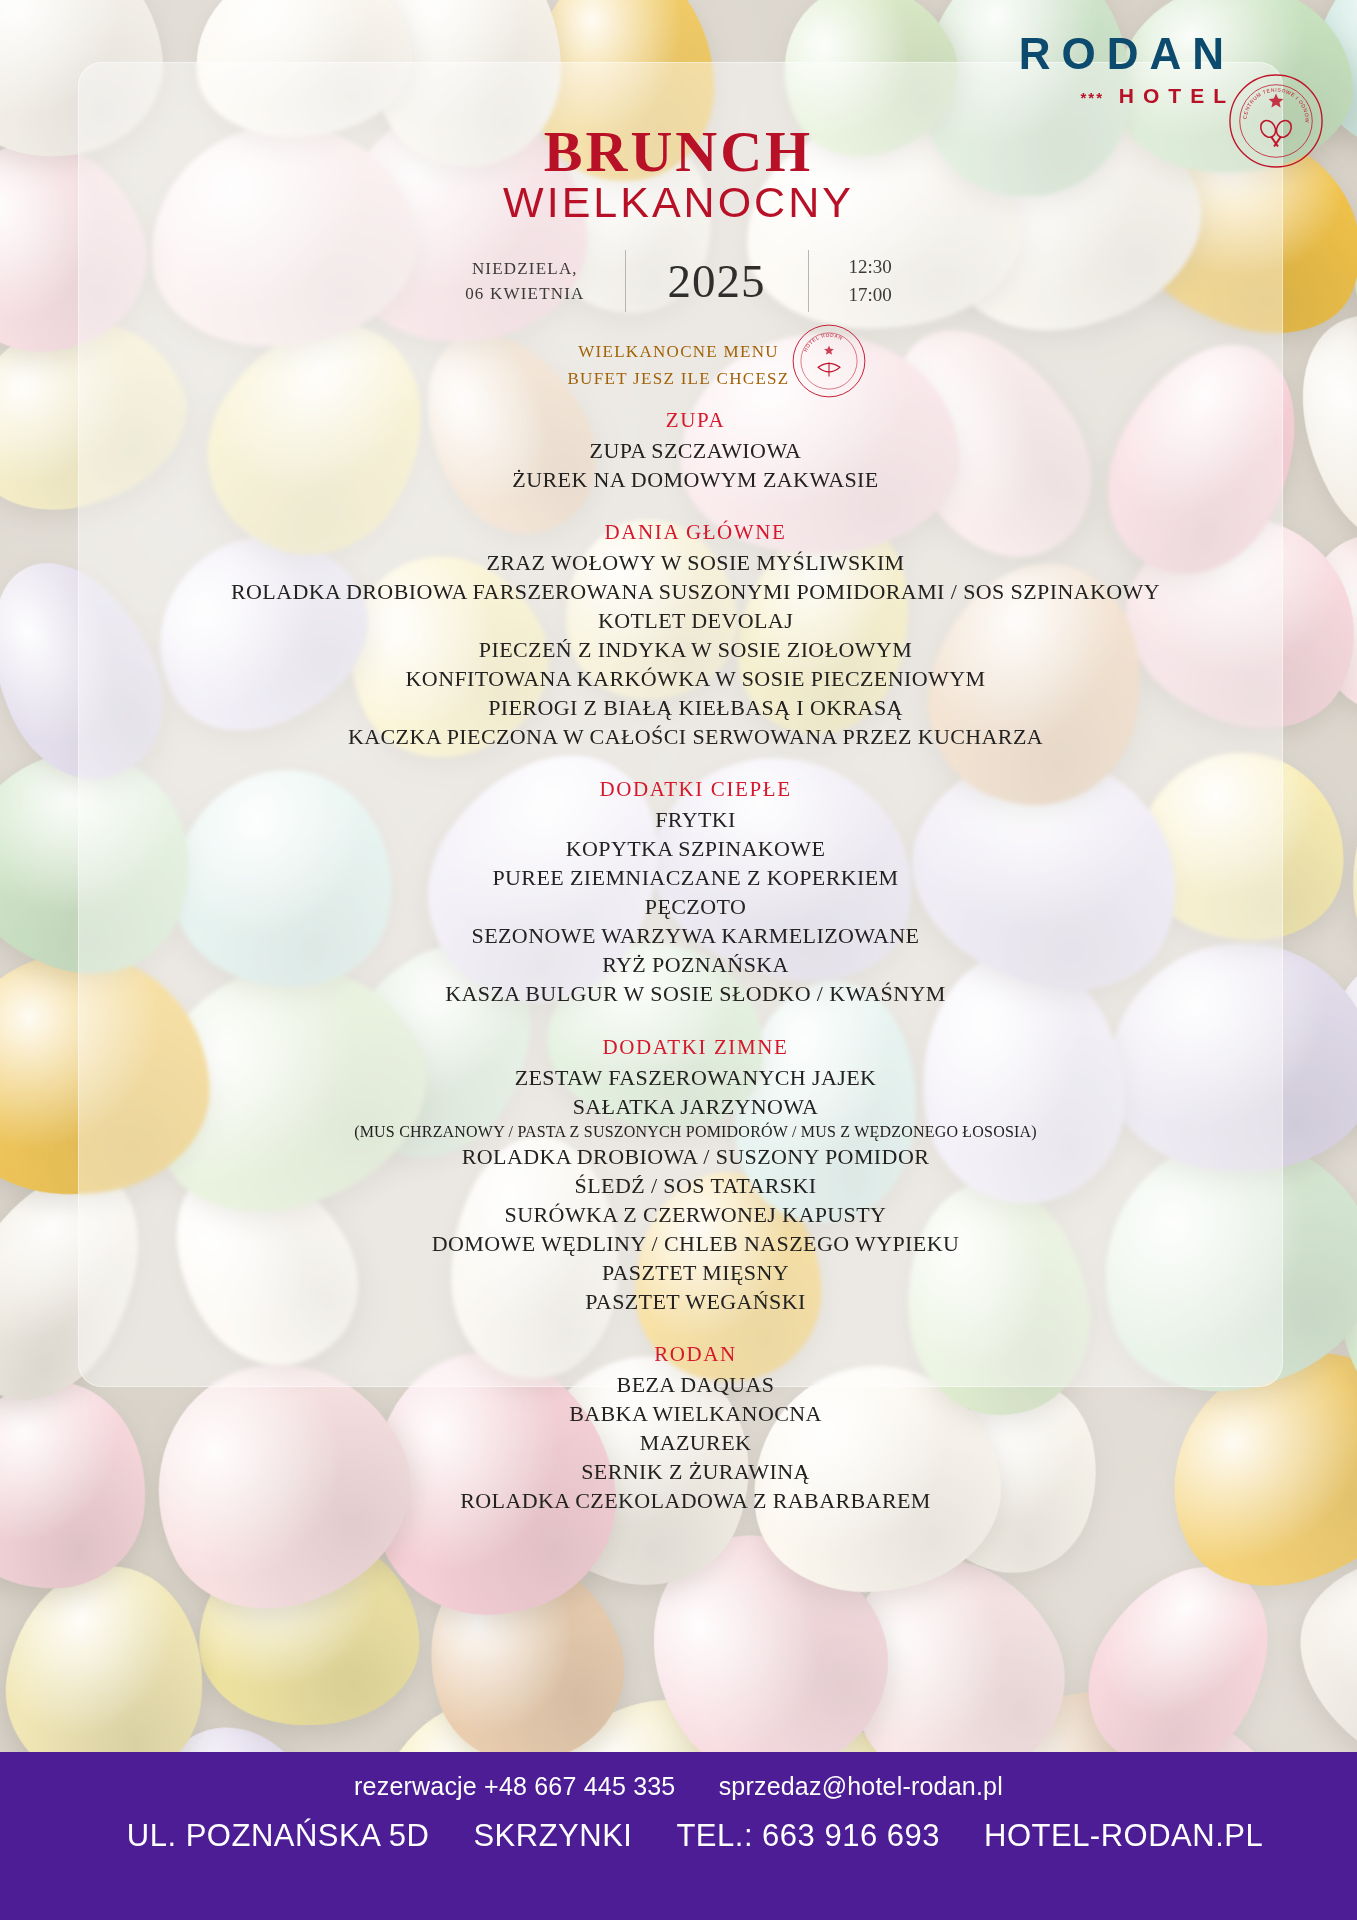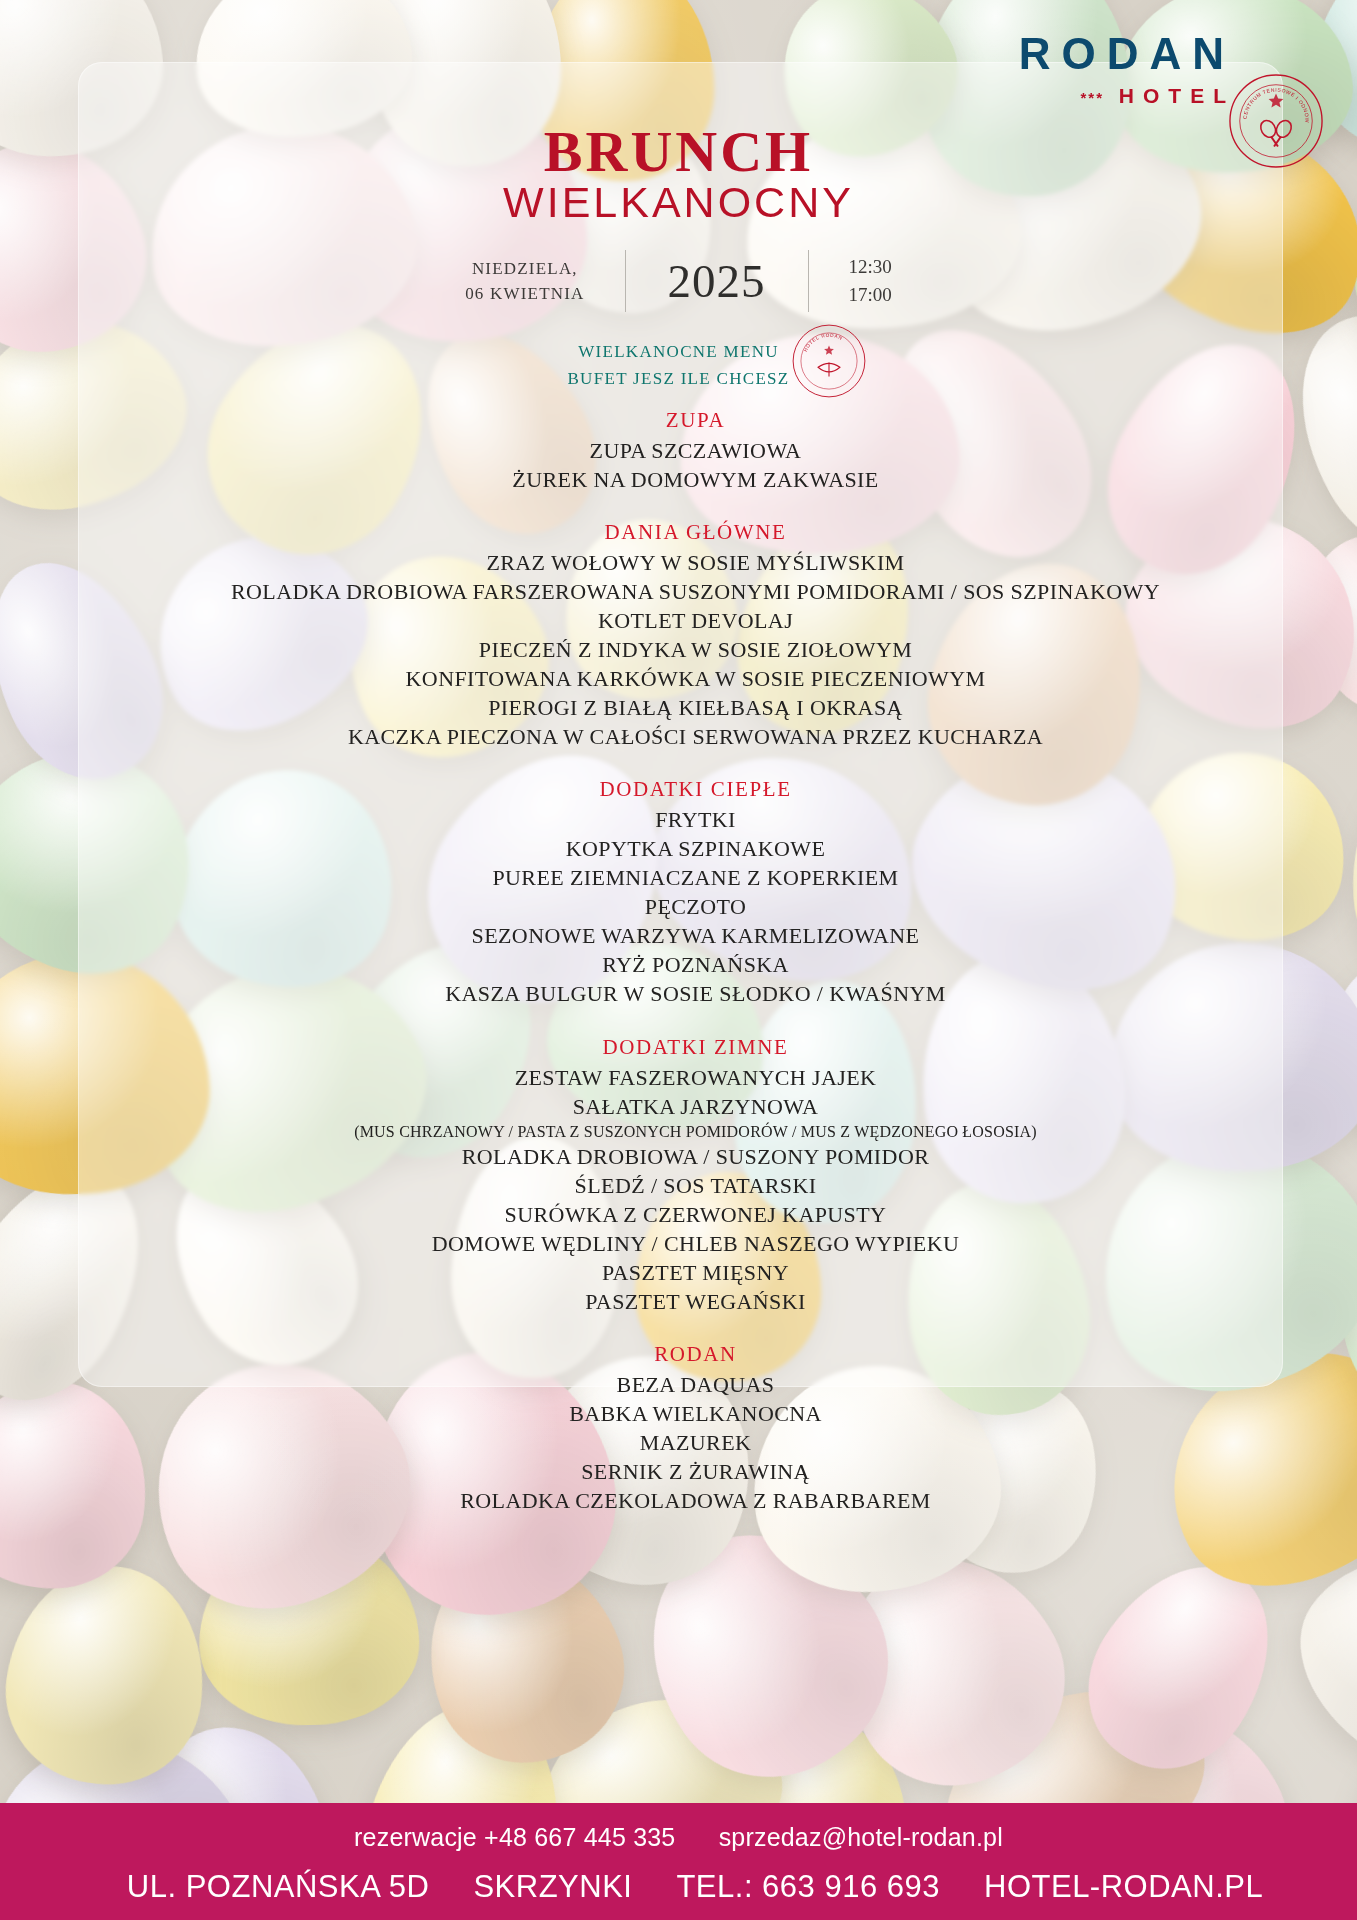--- a/index.html
+++ b/index.html
@@ -141,21 +141,21 @@
   }
 
   #menu-note {
     position: absolute;
     left: 0; right: 0;
     top: 338px;
     text-align: center;
     font-size: 17px;
     letter-spacing: 1.3px;
     line-height: 1.6;
-    color: #0f766e;
+    color: #a16207;
   }
   #seal-mid {
     position: absolute;
     left: 790px;
     top: 322px;
     width: 78px;
     height: 78px;
   }
 
   
@@ -180,22 +180,22 @@
     color: #232221;
   }
   .dish.small { font-size: 16px; letter-spacing: 0.2px; }
 
   
   #footer {
     position: absolute;
     left: 0;
     bottom: 0;
     width: 1357px;
-    height: 117px;
-    background: #be185d;
+    height: 168px;
+    background: #4c1d95;
     color: #ffffff;
     font-family: "Liberation Sans", sans-serif;
   }
   #footer-top {
     position: absolute;
     top: 20px; left: 0; right: 0;
     text-align: center;
     font-size: 25px;
     letter-spacing: 0.2px;
   }

